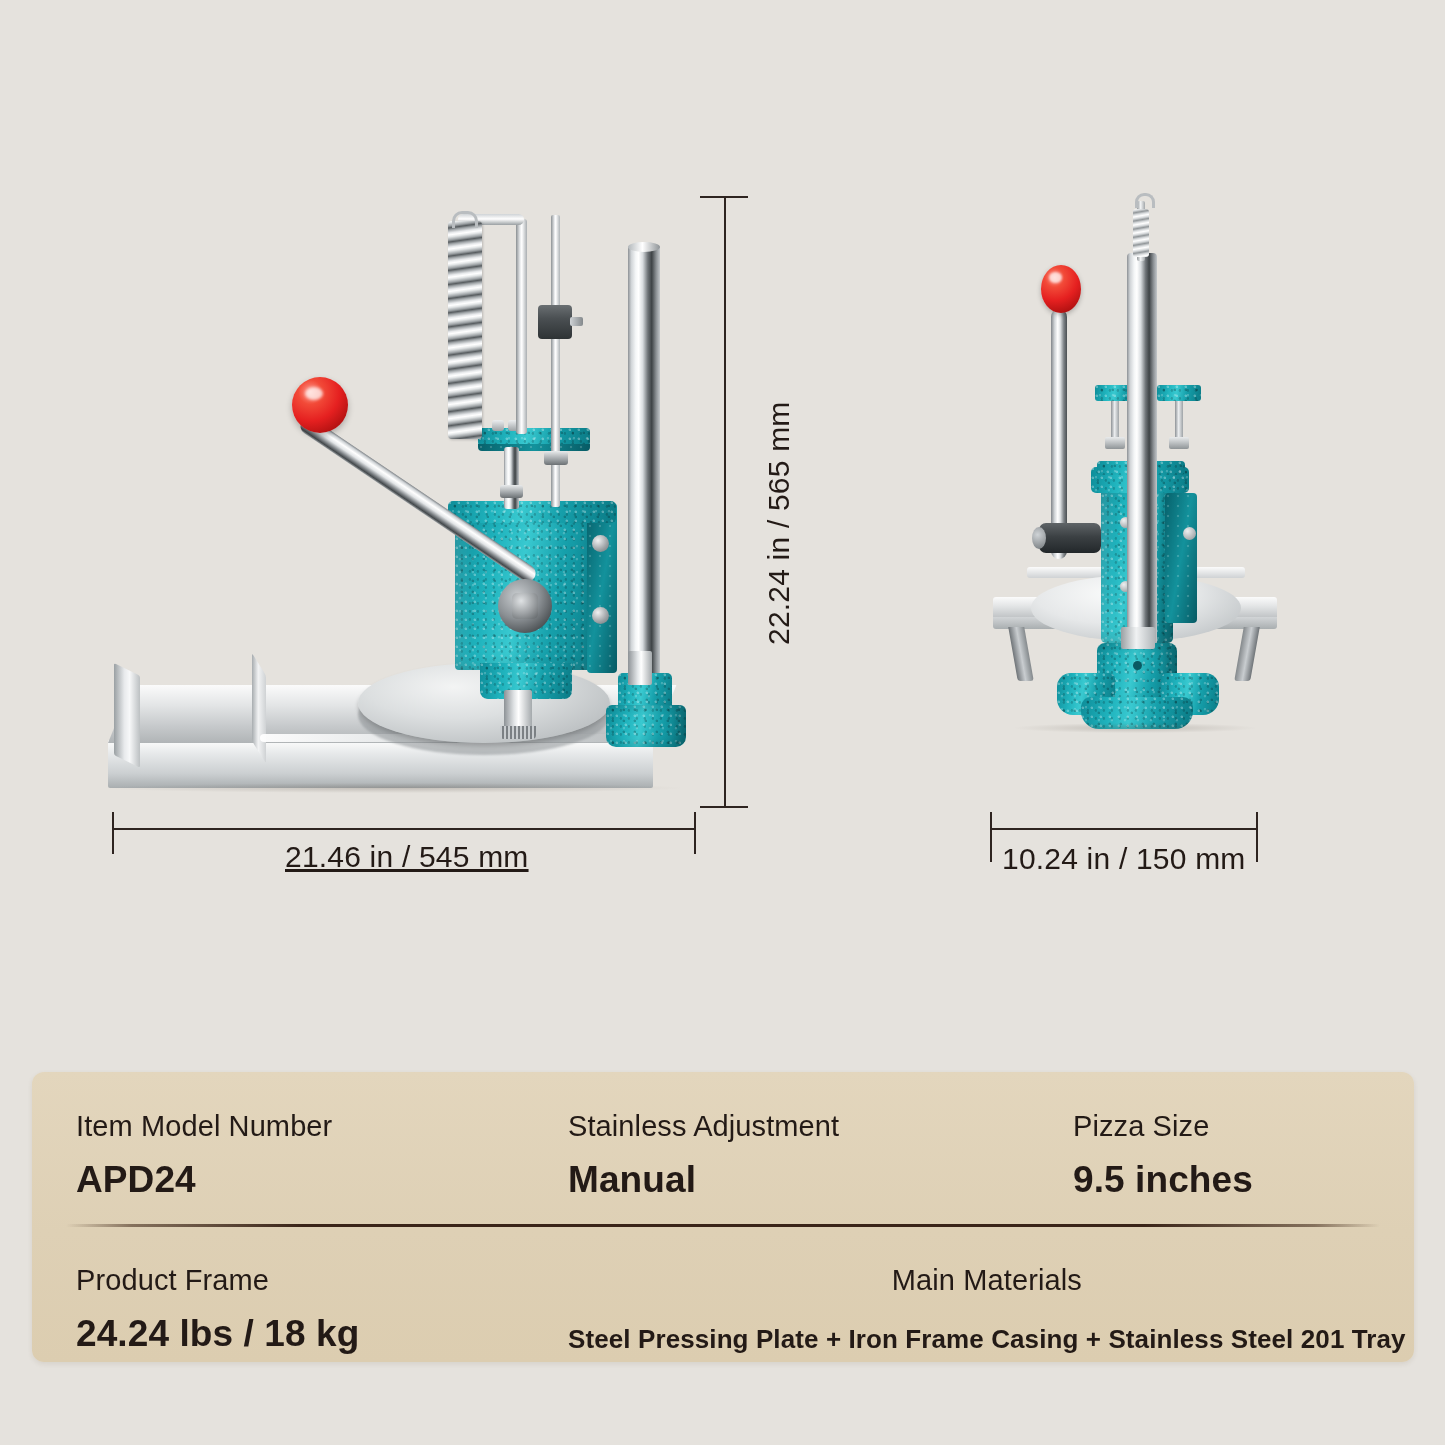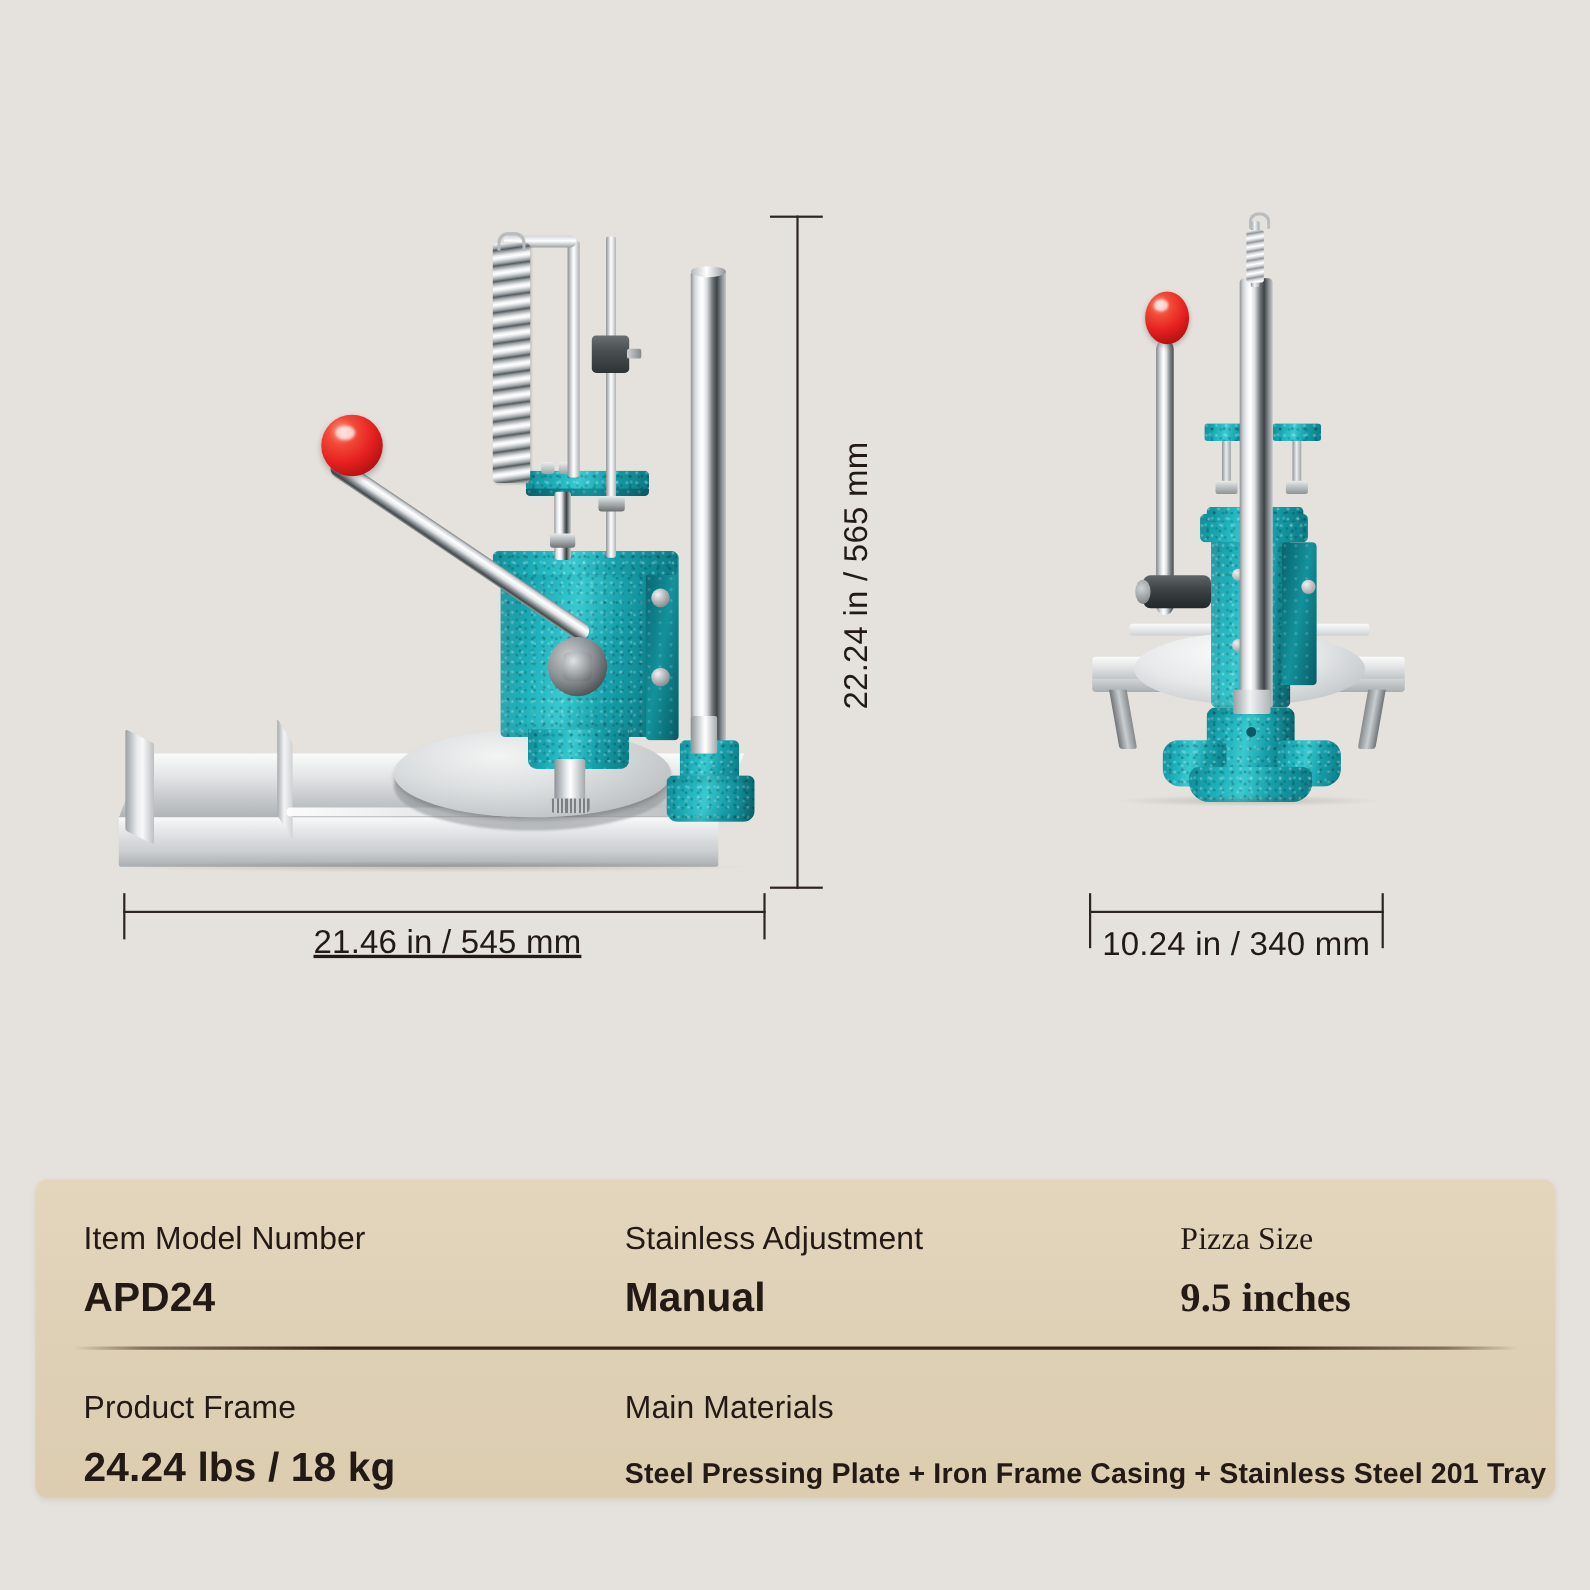--- a/index.html
+++ b/index.html
@@ -372,48 +372,48 @@
     <div class="dim-line dim-h" style="left:112px; top:828px; width:584px;"></div>
     <div class="dim-cap-v" style="left:112px; top:812px; height:42px;"></div>
     <div class="dim-cap-v" style="left:694px; top:812px; height:42px;"></div>
     <div class="dim-label" style="left:285px; top:840px;text-decoration:underline;">21.46 in / 545 mm</div>
   </div>
 
   <div>
     <div class="dim-line dim-h" style="left:990px; top:828px; width:268px;"></div>
     <div class="dim-cap-v" style="left:990px; top:812px; height:50px;"></div>
     <div class="dim-cap-v" style="left:1256px; top:812px; height:50px;"></div>
-    <div class="dim-label" style="left:1002px; top:842px;">10.24 in / 340 mm</div>
+    <div class="dim-label" style="left:1002px; top:842px;">10.24 in / 150 mm</div>
   </div>
 
 </div>
 
 <div id="spec-panel">
 
   <div class="spec-row" style="top:38px;">
     <div class="spec-cell" style="left:44px;">
       <div class="spec-label">Item Model Number</div>
       <div class="spec-value">APD24</div>
     </div>
     <div class="spec-cell" style="left:536px;">
       <div class="spec-label">Stainless Adjustment</div>
       <div class="spec-value">Manual</div>
     </div>
-    <div class="spec-cell" style="left:1041px;font-family:Liberation Serif, serif;">
+    <div class="spec-cell" style="left:1041px;">
       <div class="spec-label">Pizza Size</div>
       <div class="spec-value">9.5 inches</div>
     </div>
   </div>
 
   <div id="spec-divider"></div>
 
   <div class="spec-row" style="top:192px;">
     <div class="spec-cell" style="left:44px;">
       <div class="spec-label">Product Frame</div>
       <div class="spec-value">24.24 lbs / 18 kg</div>
     </div>
-    <div class="spec-cell" style="left:536px;">
+    <div class="spec-cell" style="left:536px;text-align:center;">
       <div class="spec-label">Main Materials</div>
       <div class="spec-value small">Steel Pressing Plate + Iron Frame Casing + Stainless Steel 201 Tray</div>
     </div>
   </div>
 
 </div>
 
 </body></html>

